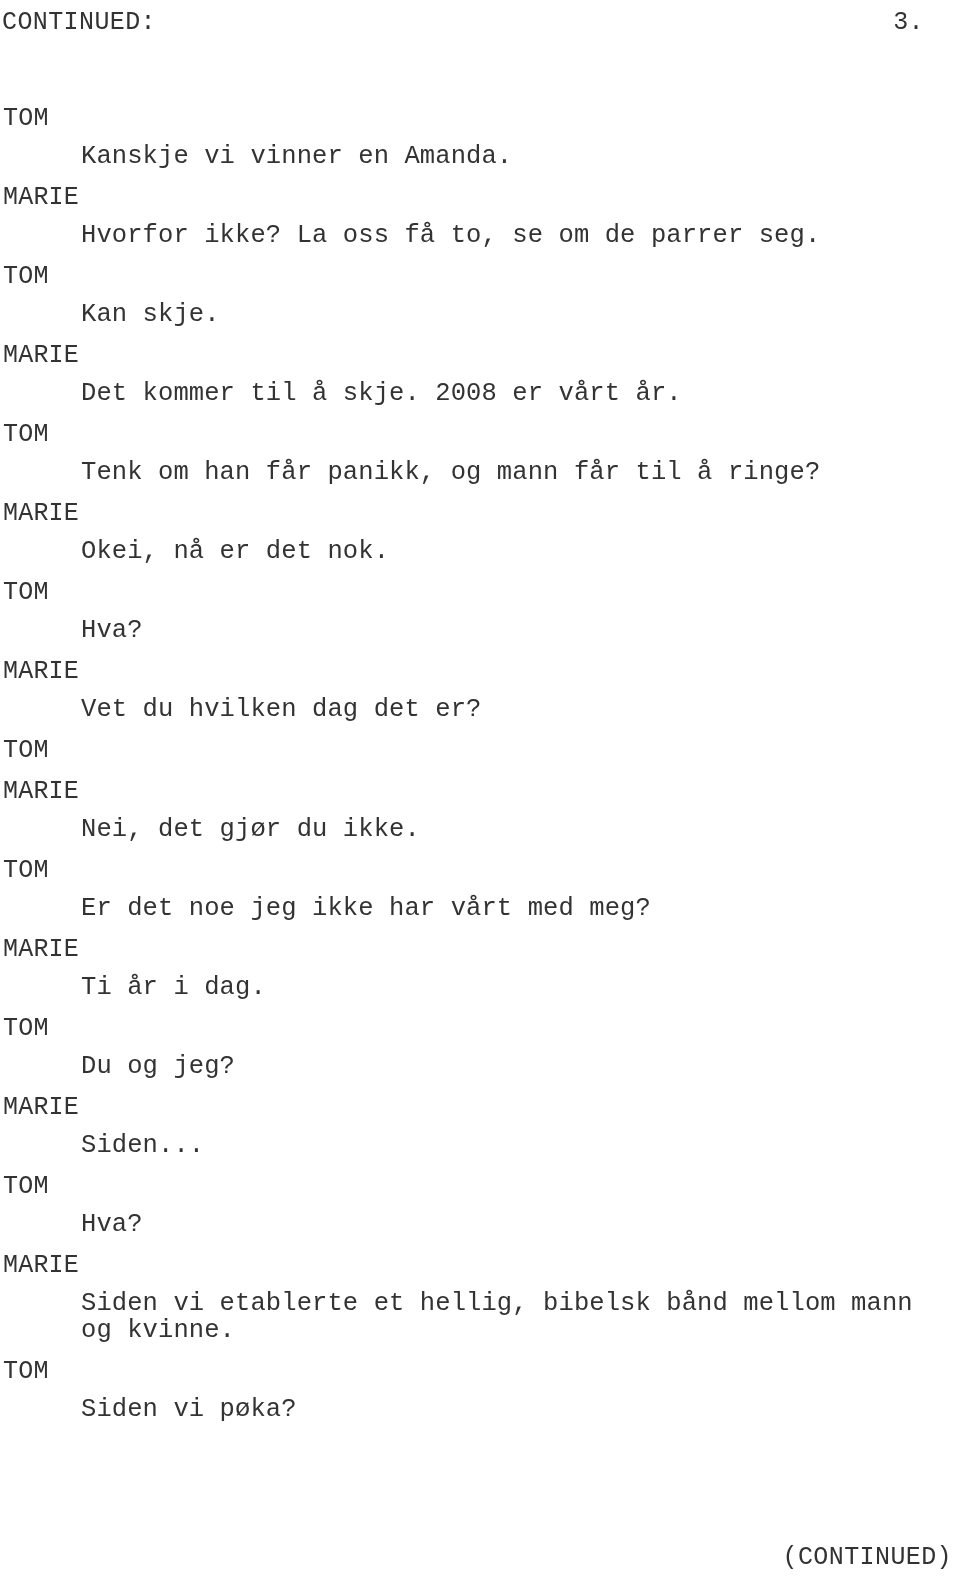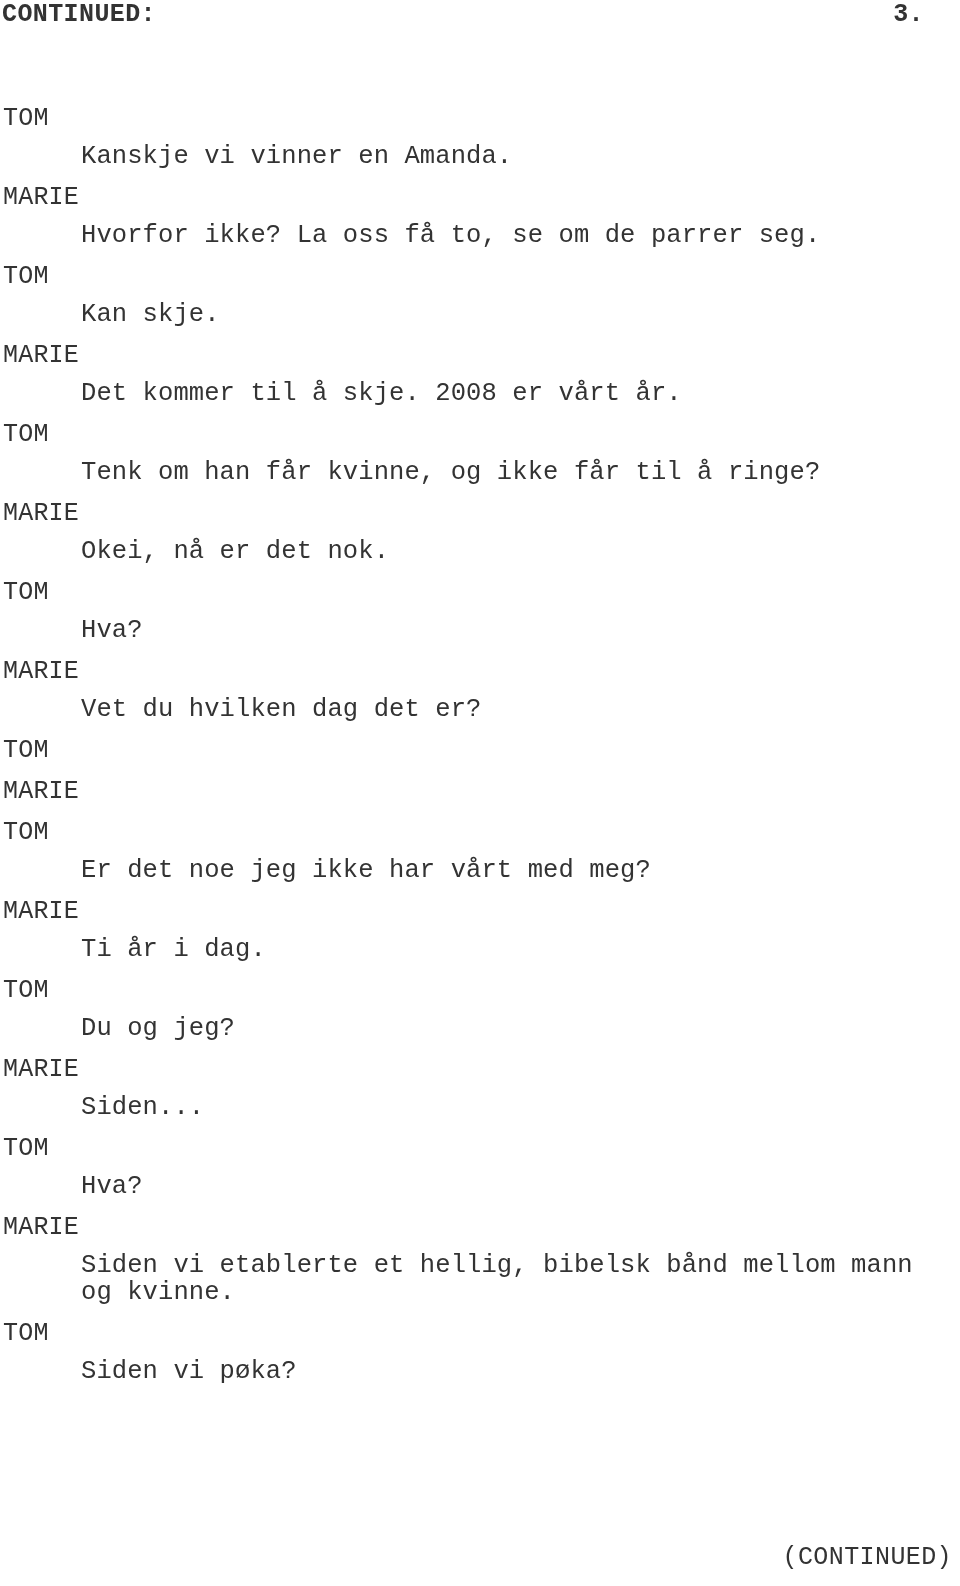--- a/index.html
+++ b/index.html
@@ -20,25 +20,24 @@
   .page {
     position: relative;
     width: 960px;
     height: 1586px;
     box-sizing: border-box;
   }
 
   
   .header {
     position: absolute;
-    top: 0px;
+    top: 8px;
     left: 0px;
     width: 960px;
     height: 40px;
-    font-weight: bold;
   }
   .header-continued {
     position: absolute;
     left: 2px;
     top: 0px;
     font-size: 25px;
     line-height: 30px;
     letter-spacing: 0.4px;
     white-space: pre;
   }
@@ -127,39 +126,40 @@
       <div class="block">
         <span class="character">TOM</span>
         <span class="dialogue">Kan skje.</span>
       </div>
       <div class="block">
         <span class="character">MARIE</span>
         <span class="dialogue">Det kommer til å skje. 2008 er vårt år.</span>
       </div>
       <div class="block">
         <span class="character">TOM</span>
-        <span class="dialogue">Tenk om han får kvinne, og ikke får til å ringe?</span>
+        <span class="dialogue">Tenk om han får panikk, og mann får til å ringe?</span>
       </div>
       <div class="block">
         <span class="character">MARIE</span>
         <span class="dialogue">Okei, nå er det nok.</span>
       </div>
       <div class="block">
         <span class="character">TOM</span>
         <span class="dialogue">Hva?</span>
       </div>
       <div class="block">
         <span class="character">MARIE</span>
         <span class="dialogue">Vet du hvilken dag det er?</span>
       </div>
       <div class="block">
         <span class="character">TOM</span>
       </div>
       <div class="block">
         <span class="character">MARIE</span>
+        <span class="dialogue">Nei, det gjør du ikke.</span>
       </div>
       <div class="block">
         <span class="character">TOM</span>
         <span class="dialogue">Er det noe jeg ikke har vårt med meg?</span>
       </div>
       <div class="block">
         <span class="character">MARIE</span>
         <span class="dialogue">Ti år i dag.</span>
       </div>
       <div class="block">

